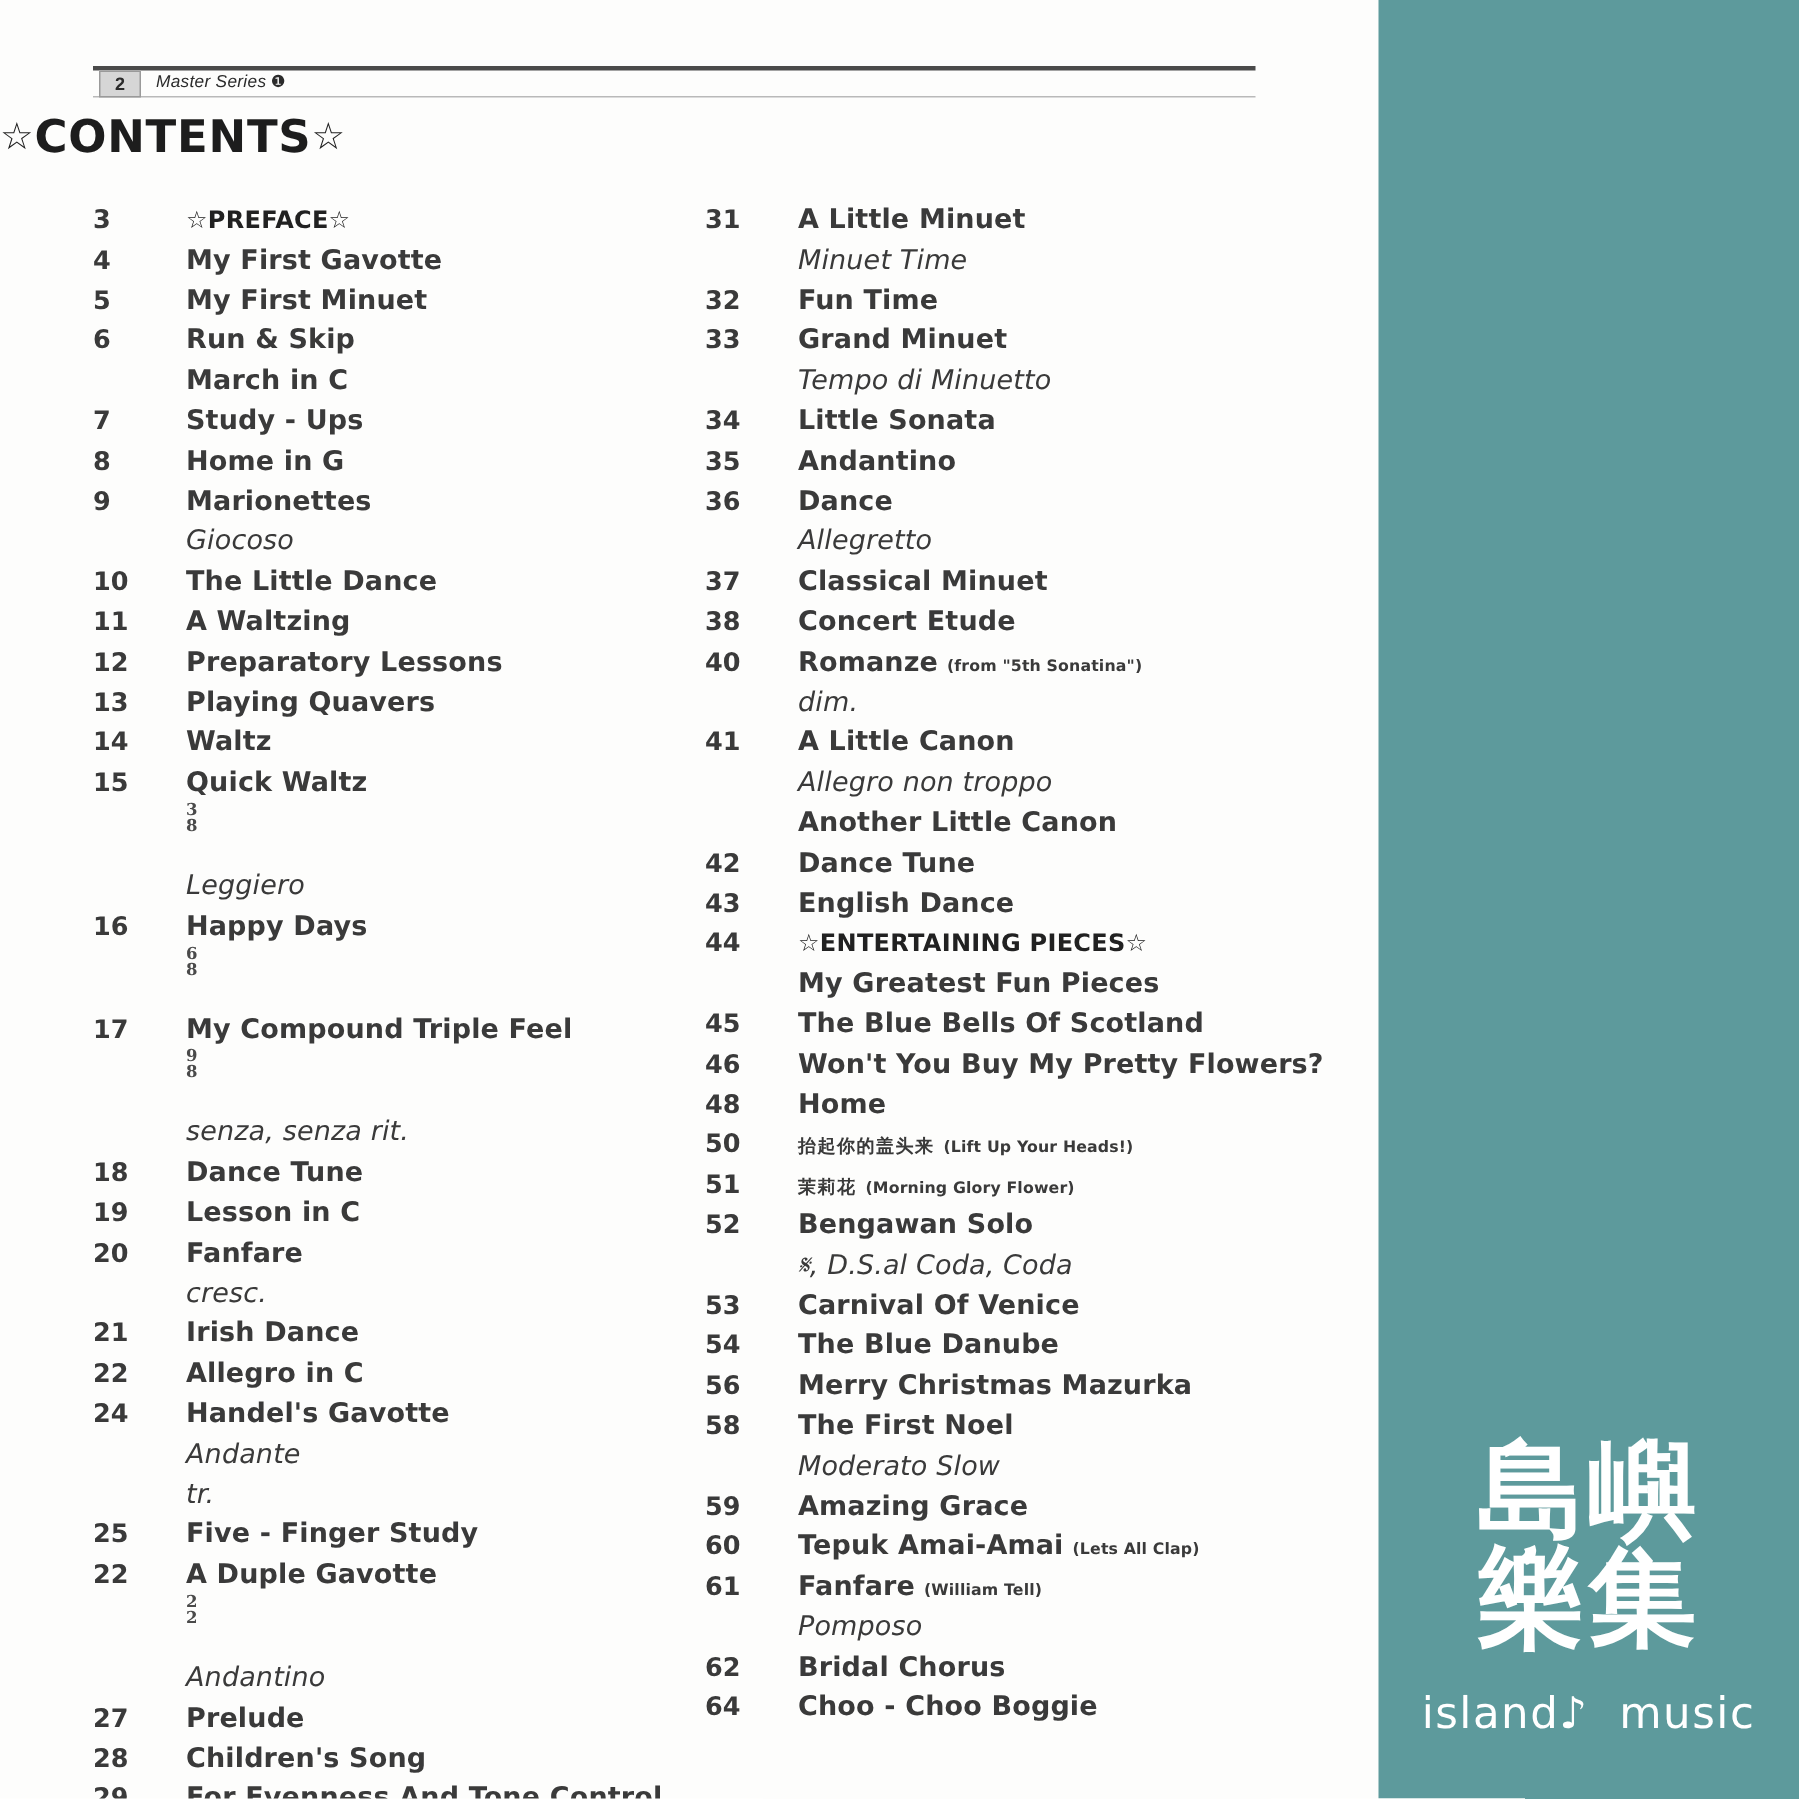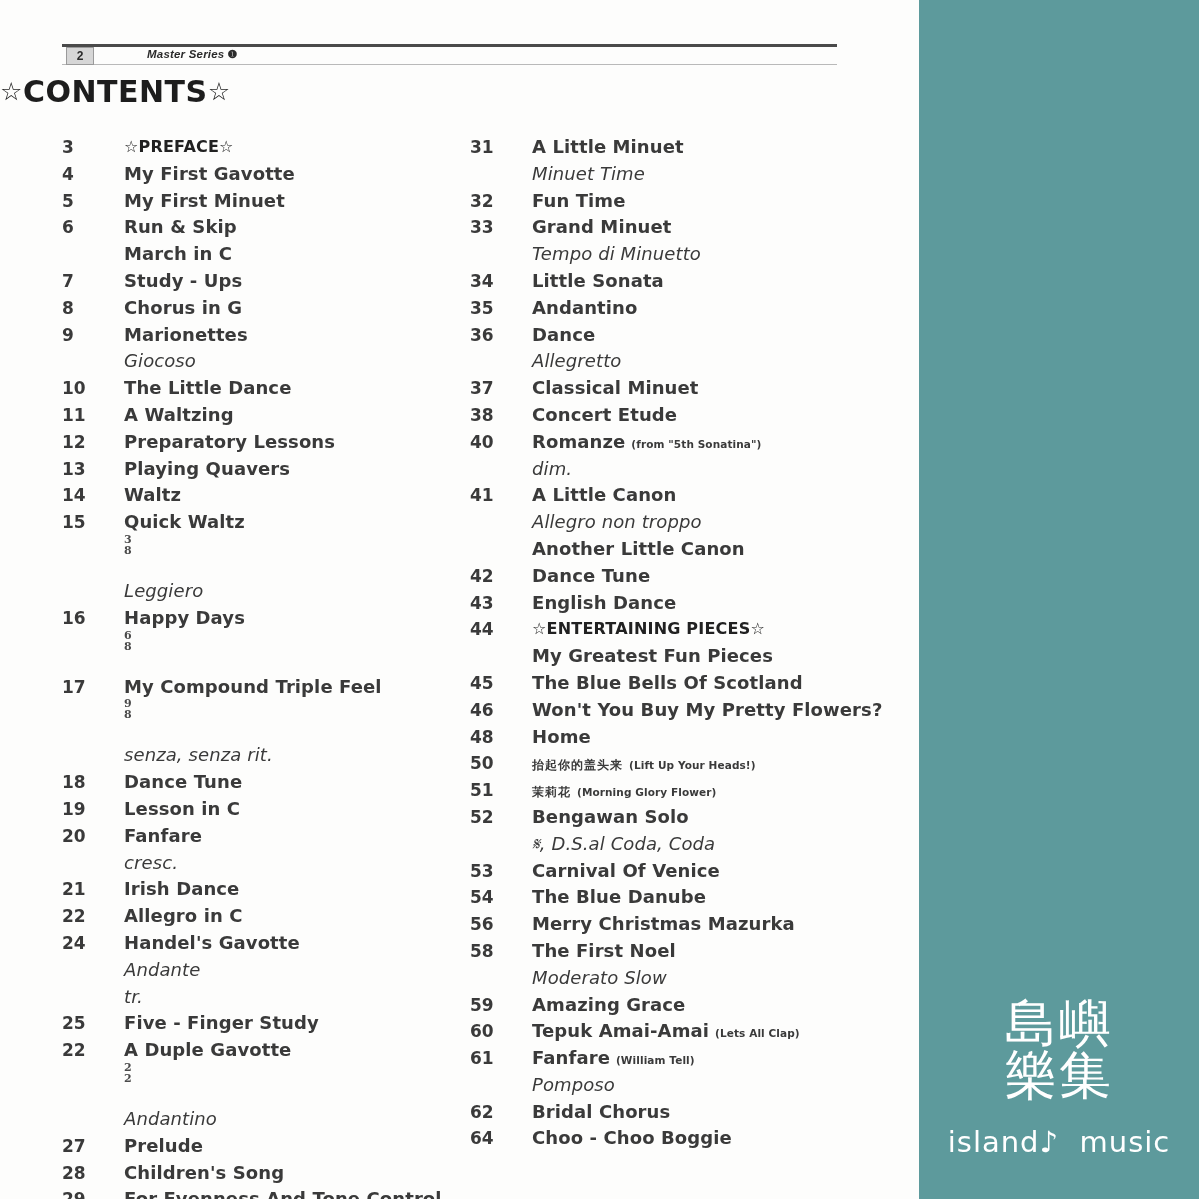--- a/index.html
+++ b/index.html
@@ -23,24 +23,24 @@
   .brand-logo{
     position:absolute;
     right:18px;bottom:40px;
     width:244px;
     text-align:center;
     color:#ffffff;
     user-select:none;
   }
   .brand-cjk{
     font-family:"DejaVu Sans", sans-serif;
-    font-size:52px;
+    font-size:72px;
     line-height:0.99;
     letter-spacing:2px;
-    font-weight:400;
+    font-weight:700;
     white-space:nowrap;
   }
   .brand-cjk .row{display:block;}
   .brand-latin{
     margin-top:24px;
     font-family:"DejaVu Sans", sans-serif;
     font-size:29px;
     letter-spacing:1px;
     white-space:nowrap;
   }
@@ -73,24 +73,23 @@
     font-size:12px;
     font-weight:700;
     line-height:17px;
     color:#2b2b2b;
   }
   .header-label{
     position:absolute;
     left:42px;top:4px;
     font-size:11.5px;
     font-style:italic;
-    font-weight:700;
+    font-weight:400;
     color:#2b2b2b;
     letter-spacing:0.2px;
-    margin-left:43px;
   }
   .header-label .circ{
     display:inline-block;
     font-style:normal;
     font-size:11px;
     margin-left:3px;
   }
 
   
   .contents-title{
@@ -234,21 +233,21 @@
       <div class="entry">
         <span class="pg"></span>
         <span class="tt"><span>March in C</span></span>
       </div>
       <div class="entry">
         <span class="pg">7</span>
         <span class="tt"><span>Study - Ups</span></span>
       </div>
       <div class="entry">
         <span class="pg">8</span>
-        <span class="tt"><span>Chorus in G</span></span>
+        <span class="tt"><span>Home in G</span></span>
       </div>
       <div class="entry">
         <span class="pg">9</span>
         <span class="tt"><span>Marionettes</span></span>
       </div>
       <div class="entry term">
         <span class="pg"></span>
         <span class="tt"><span>Giocoso</span></span>
       </div>
       <div class="entry">

